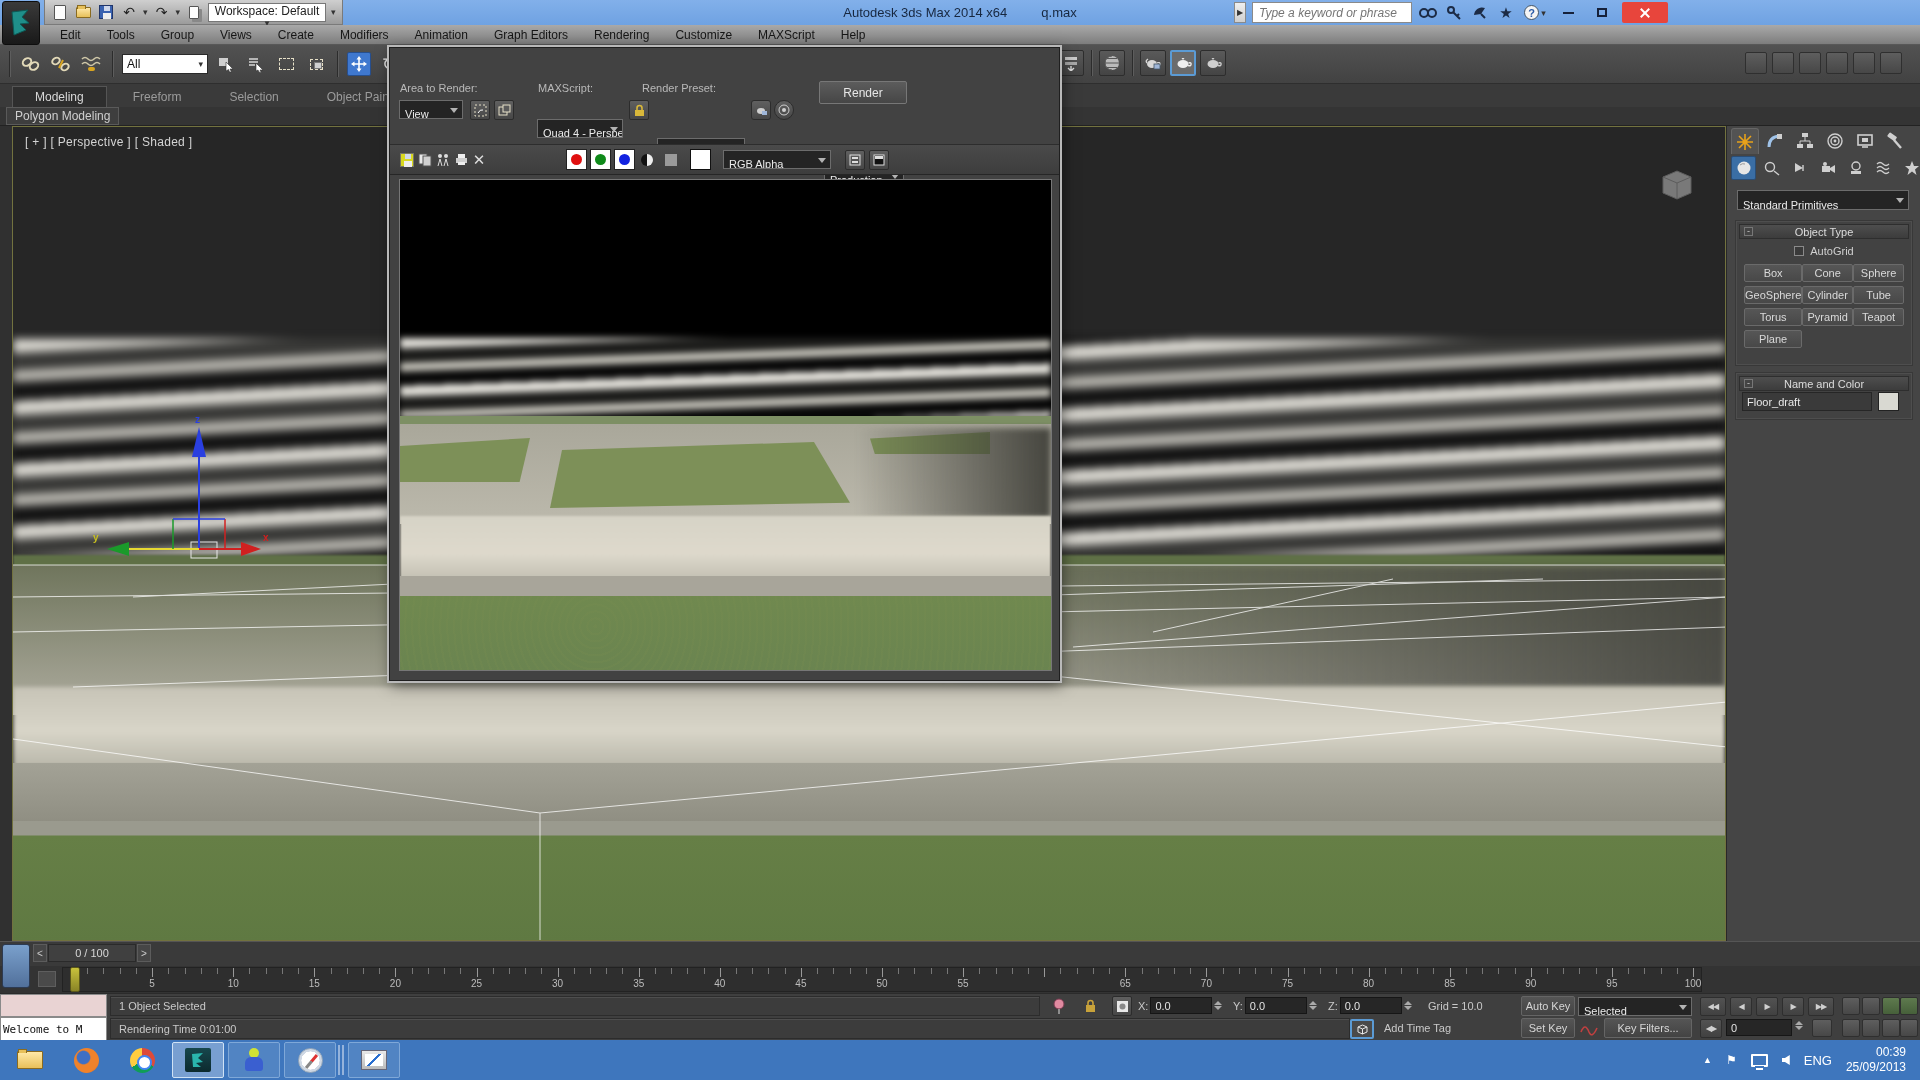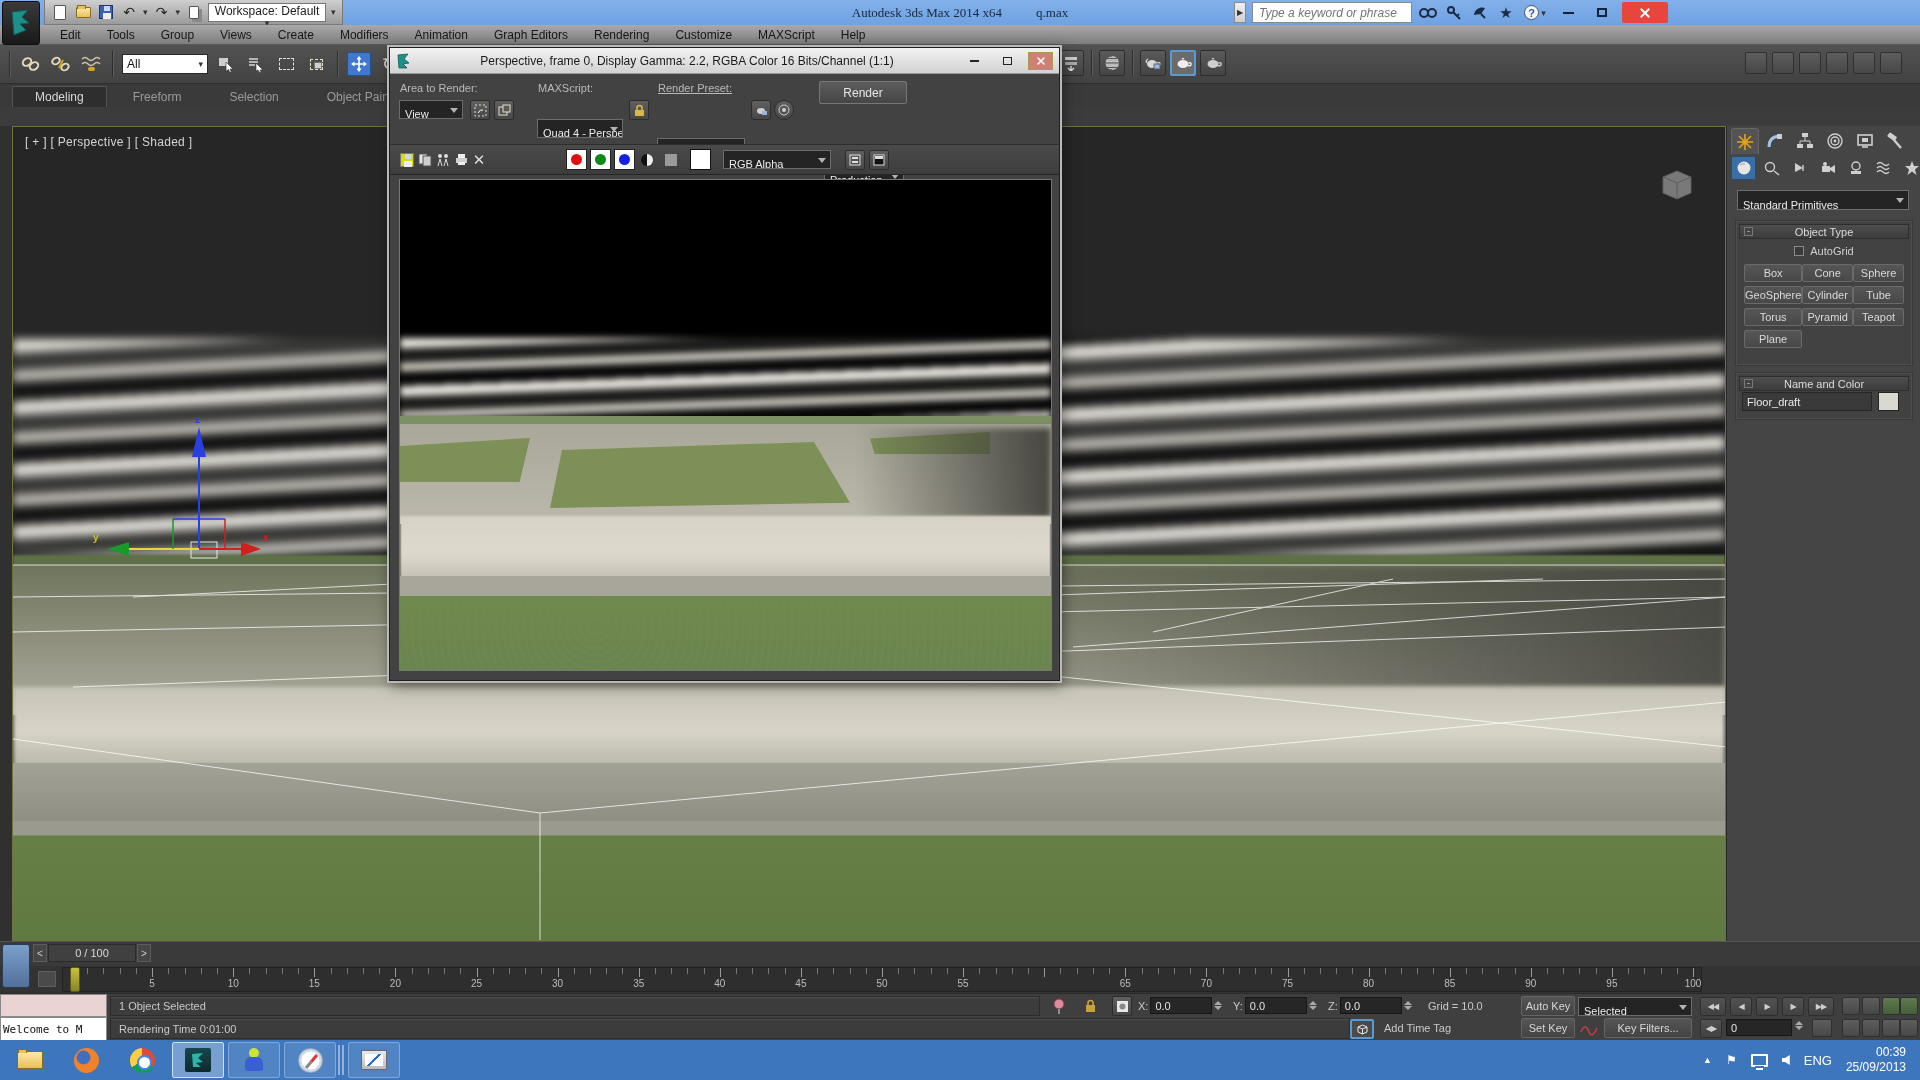--- a/index.html
+++ b/index.html
@@ -19,21 +19,21 @@
   .qicon{width:18px;height:18px;display:flex;align-items:center;justify-content:center;color:#222;font-size:14px;}
   .page{width:12px;height:15px;background:#fdfdfd;border:1px solid #555;border-radius:1px;}
   .folder{width:15px;height:11px;background:linear-gradient(#ffe9a8,#e7c05a);border:1px solid #8a6b20;border-radius:1px;position:relative;}
   .folder:before{content:"";position:absolute;left:0;top:-3px;width:7px;height:3px;background:#e7c05a;border:1px solid #8a6b20;border-bottom:none;}
   .floppy{width:14px;height:14px;background:#3a62b0;border:1px solid #20356a;position:relative;}
   .floppy:before{content:"";position:absolute;left:3px;top:7px;width:8px;height:6px;background:#eee;}
   .floppy:after{content:"";position:absolute;left:4px;top:0;width:6px;height:5px;background:#cfd8ec;}
   .mini-arrow{font-size:9px;color:#333;}
   #workspace-box{width:118px;height:19px;background:#fff;border:1px solid #777;font-size:12px;color:#222;
     display:flex;align-items:center;padding:0 4px;justify-content:space-between;flex-direction:column;}
-  #title-center{left:0;top:0;width:1920px;height:25px;display:flex;align-items:center;justify-content:center;gap:34px;pointer-events:none;font-family:Liberation Serif, serif;}
+  #title-center{left:0;top:0;width:1920px;height:25px;display:flex;align-items:center;justify-content:center;gap:34px;pointer-events:none;}
   #title-center span{font-size:13px;color:#17273f;}
   #search-group{right:252px;top:2px;height:21px;display:flex;align-items:center;gap:6px;}
   #search-arrow{width:12px;height:21px;background:linear-gradient(#efefef,#cfcfcf);border:1px solid #8a8a8a;display:flex;align-items:center;justify-content:center;font-size:8px;color:#333;}
   #search-input{width:160px;height:21px;border:1px solid #8a8a8a;font-size:12px;font-style:italic;color:#777;padding:0 6px;background:#fff;font-family:"Liberation Sans",sans-serif;}
   .infoicon{width:20px;height:20px;display:flex;align-items:center;justify-content:center;}
   #help-btn{width:26px;height:20px;display:flex;align-items:center;gap:2px;justify-content:center;}
   #help-circle{width:15px;height:15px;border-radius:50%;background:#f5f5f5;border:1px solid #456;color:#2a5ba8;font-size:11px;font-weight:bold;display:flex;align-items:center;justify-content:center;}
   .winbtn{width:28px;height:21px;display:flex;align-items:center;justify-content:center;}
   #btn-close-app{width:46px;background:#e8453c;border-radius:2px;}
   .wb-min{width:11px;height:2px;background:#16213a;}
@@ -405,20 +405,23 @@
     <span class="blob"></span>
     <span class="blob"></span>
   </div>
 
   <div id="ribbonrow" class="abs">
       <span>Modeling</span>
       <span>Freeform</span>
       <span>Selection</span>
       <span>Object Paint</span>
     </div>
+  <div id="panelrow" class="abs">
+    <span id="polypanel">Polygon Modeling</span>
+  </div>
 
   <div id="leftstrip" class="abs">
     <div id="vp-expand" class="abs"></div>
   </div>
   <div id="viewport" class="abs">
     <div class="vp-layer" id="vp-streaks"></div>
     <div class="vp-layer" id="vp-greenline"></div>
     <div class="vp-layer" id="vp-mid"></div>
     <div class="vp-layer" id="vp-darkR"></div>
     <div class="vp-layer" id="vp-path"></div>
@@ -578,35 +581,20 @@
       <div class="rollhead">
         <span class="rollminus">-</span>
         <span>Name and Color</span>
       </div>
       <input id="name-field" class="abs" value="Floor_draft" style="">
       <span id="color-swatch" class="abs"></span>
     </div>
   </div>
 
   <div id="renderwin" class="abs">
-    <div id="rw-titlebar" class="abs">
-      <svg width="16" height="16" viewBox="0 0 16 16">
-        <path d="M2 2 L12 1 L8 6 L13 10 L7 11 L11 15 L3 15 Z" fill="#1f8f8a" stroke="#0c5a56" stroke-width=".8"></path>
-      </svg>
-      <span id="rw-title">Perspective, frame 0, Display Gamma: 2.2, RGBA Color 16 Bits/Channel (1:1)</span>
-      <span class="rwbtn">
-          <span class="rw-wb-min"></span>
-        </span>
-      <span class="rwbtn">
-          <span class="rw-wb-restore"></span>
-        </span>
-      <span class="rwbtn" id="rw-close">
-          <span class="wb-x" style="transform:scale(.8);"></span>
-        </span>
-    </div>
 
     <span class="abs rw-label" style="left:10px;top:34px;">Area to Render:</span>
     <div class="abs dd" style="left:9px;top:52px;width:64px;">
       <span>View</span>
     </div>
     <span class="abs sqbtn" style="left:80px;top:52px;">
       <svg width="13" height="13" viewBox="0 0 13 13">
           <rect x="1" y="1" width="11" height="11" fill="none" stroke="#e6e0c8" stroke-dasharray="2 2"></rect>
           <path d="M4 9 q2 -4 5 -3" stroke="#fff" fill="none"></path>
         </svg>
@@ -620,21 +608,21 @@
     <span class="abs rw-label" style="left:148px;top:34px;">MAXScript:</span>
     <div class="abs dd" style="left:147px;top:52px;width:86px;">
       <span>Quad 4 - Perspec</span>
     </div>
     <span class="abs sqbtn" style="left:239px;top:52px;">
       <svg width="11" height="13" viewBox="0 0 11 13">
           <rect x="1" y="6" width="9" height="6" fill="#d9b83a"></rect>
           <path d="M3 6 V4 a2.5 2.5 0 0 1 5 0 V6" fill="none" stroke="#d9b83a" stroke-width="1.6"></path>
         </svg>
     </span>
-    <span class="abs rw-label" style="left:268px;top:34px;text-decoration:underline;">Render Preset:</span>
+    <span class="abs rw-label" style="left:252px;top:34px;">Render Preset:</span>
     <div class="abs dd" style="left:267px;top:52px;width:88px;">
       <span>--------------------</span>
     </div>
     <span class="abs sqbtn" style="left:361px;top:52px;border-radius:3px;">
       <svg width="13" height="11" viewBox="0 0 13 11">
           <ellipse cx="6" cy="6" rx="4" ry="3" fill="#cfcfcf"></ellipse>
           <rect x="7" y="6" width="5" height="4" fill="#9fb6d8"></rect>
         </svg>
     </span>
     <span class="abs sqbtn" style="left:384px;top:52px;border-radius:50%;">

